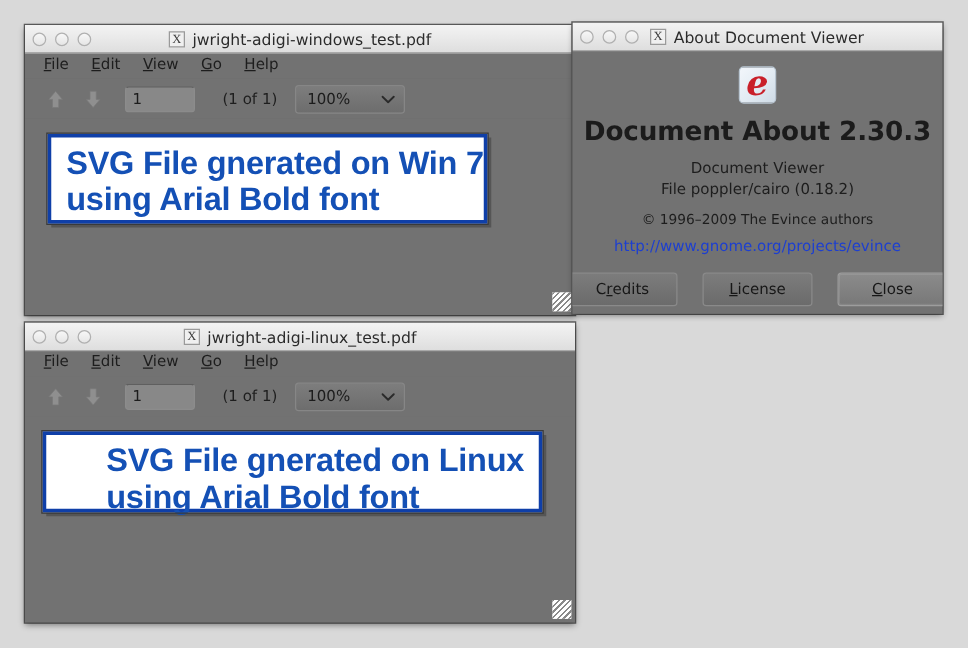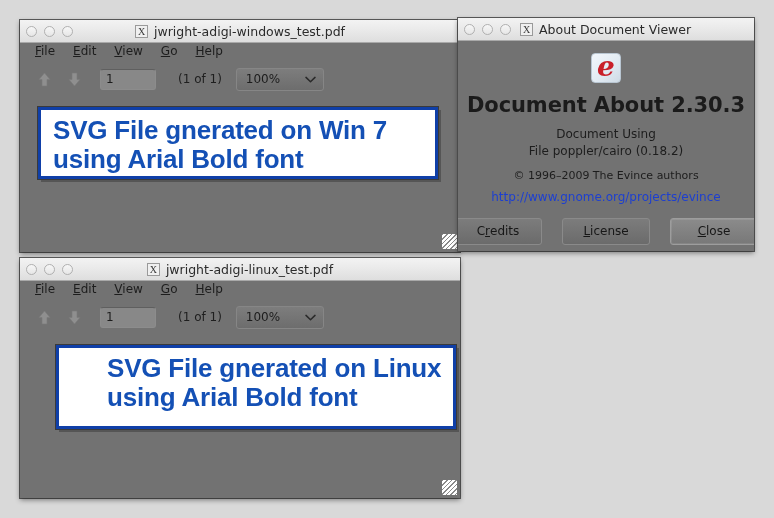--- a/index.html
+++ b/index.html
@@ -317,21 +317,21 @@
     <div class="page-total">(1 of 1)</div>
     <div class="zoom-combo">
       <span class="zv">100%</span>
       <svg class="chev" viewBox="0 0 11 7">
         <path d="M1 1.4 L5.5 5.8 L10 1.4" fill="none" stroke="#2a2a2a" stroke-width="1.5" stroke-linecap="round" stroke-linejoin="round"></path>
       </svg>
     </div>
   </div>
 
   <div class="docview">
-    <div class="pdf-page" style="left:18px; top:12px; width:400px; height:72px;">
+    <div class="pdf-page" style="left:18px; top:12px; width:352px; height:72px;">
       <div class="pdf-line">SVG File gnerated on Win 7</div>
       <div class="pdf-line">using Arial Bold font</div>
     </div>
     <div class="grip"></div>
   </div>
 </div>
 
 <div class="window" id="win-linux" style="left:20px; top:258px; width:440px; height:240px;">
 
   <div class="titlebar">
@@ -369,21 +369,21 @@
     <div class="page-total">(1 of 1)</div>
     <div class="zoom-combo">
       <span class="zv">100%</span>
       <svg class="chev" viewBox="0 0 11 7">
         <path d="M1 1.4 L5.5 5.8 L10 1.4" fill="none" stroke="#2a2a2a" stroke-width="1.5" stroke-linecap="round" stroke-linejoin="round"></path>
       </svg>
     </div>
   </div>
 
   <div class="docview">
-    <div class="pdf-page" style="left:36px; top:12px; width:400px; height:84px;padding-left:48px;">
+    <div class="pdf-page" style="left:14px; top:12px; width:400px; height:65px;padding-left:48px;">
       <div class="pdf-line">SVG File gnerated on Linux</div>
       <div class="pdf-line">using Arial Bold font</div>
     </div>
     <div class="grip"></div>
   </div>
 </div>
 
 <div class="window" id="about-dlg" style="left:458px; top:18px; width:296px; height:233px;">
 
   <div class="titlebar">
@@ -399,21 +399,21 @@
   </div>
 
   <div class="dialog-body">
     <div class="evince-logo">
       <div class="e">e</div>
     </div>
 
     <div class="app-title">Document About 2.30.3</div>
 
     <div class="app-sub">
-      <div>Document Using</div>
+      <div>Document Viewer</div>
       <div>File poppler/cairo (0.18.2)</div>
     </div>
 
     <div class="copyright">© 1996–2009 The Evince authors</div>
 
     <div class="weblink">http://www.gnome.org/projects/evince</div>
 
     <div class="dlg-buttons">
       <div class="dlg-btn">C<u>r</u>edits</div>
       <div class="dlg-btn"><u>L</u>icense</div>

